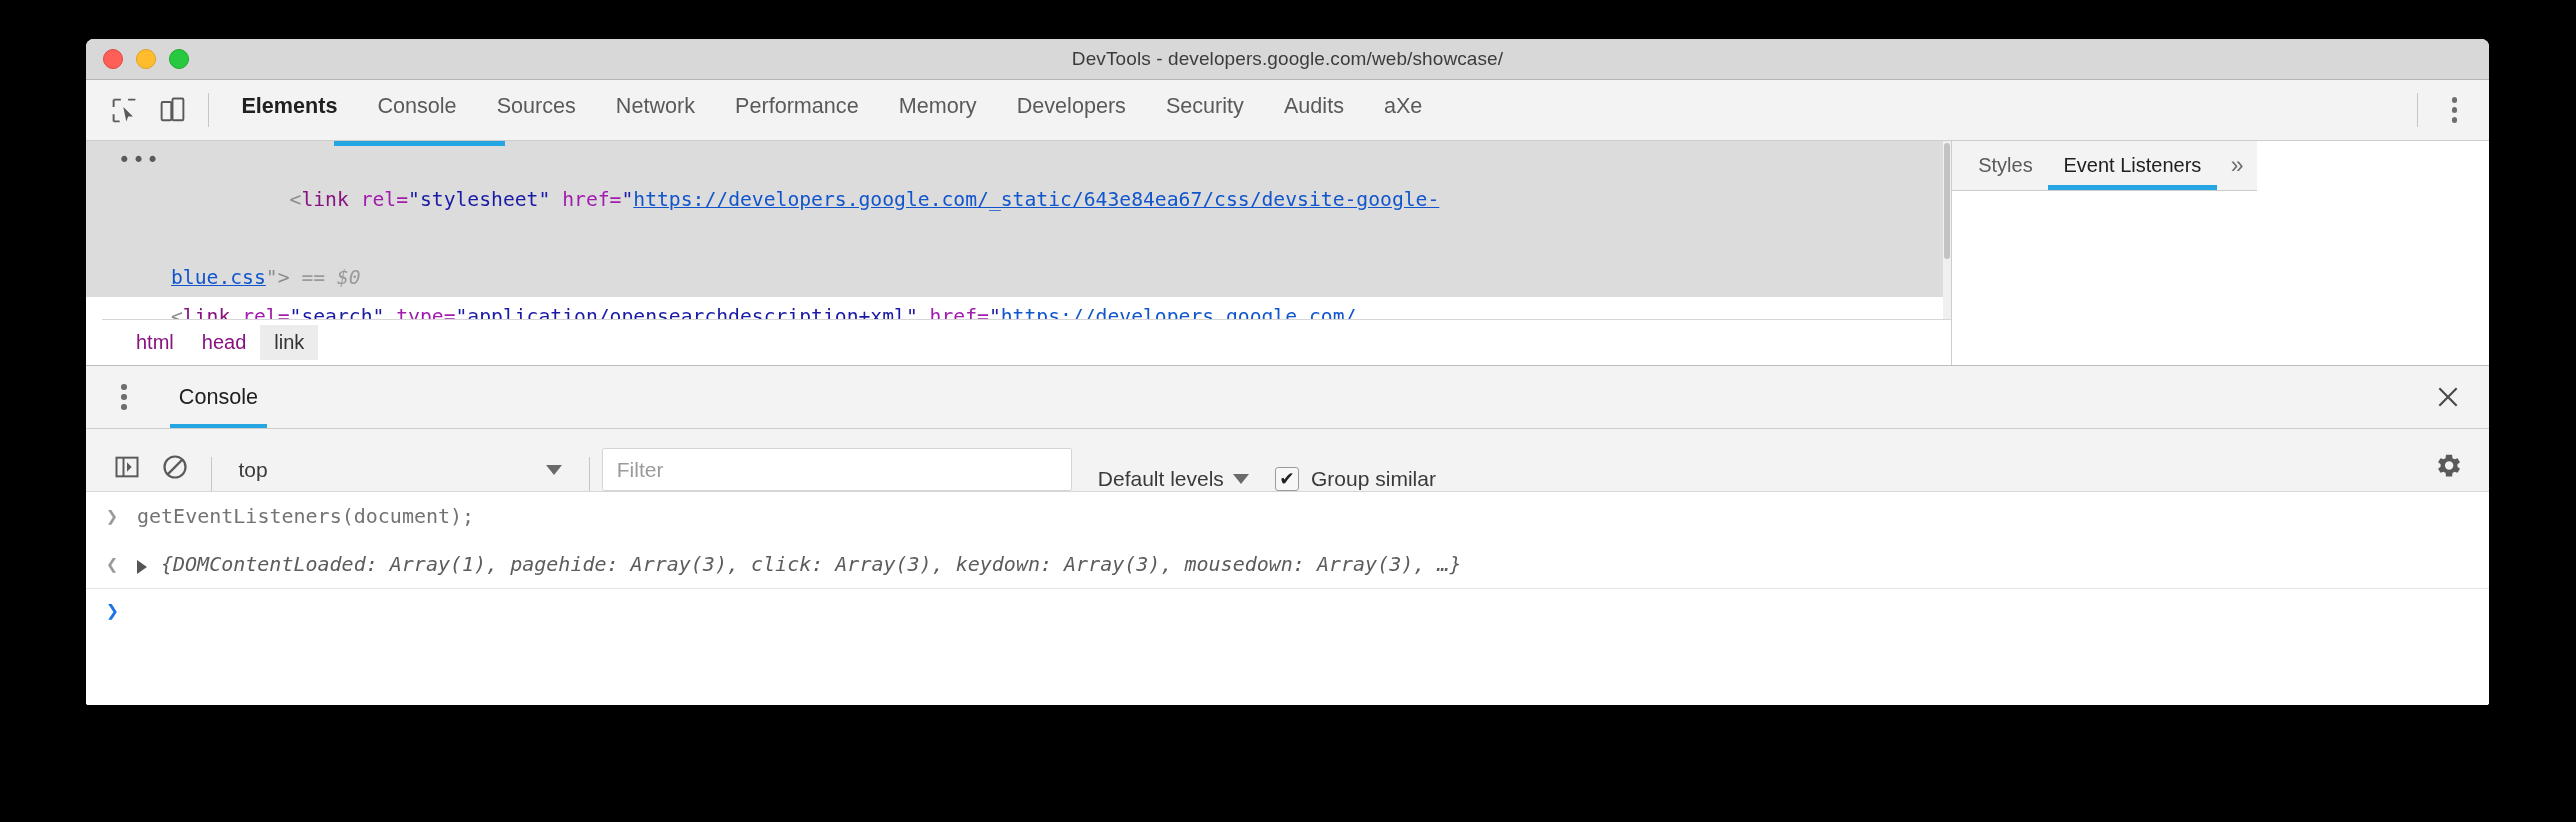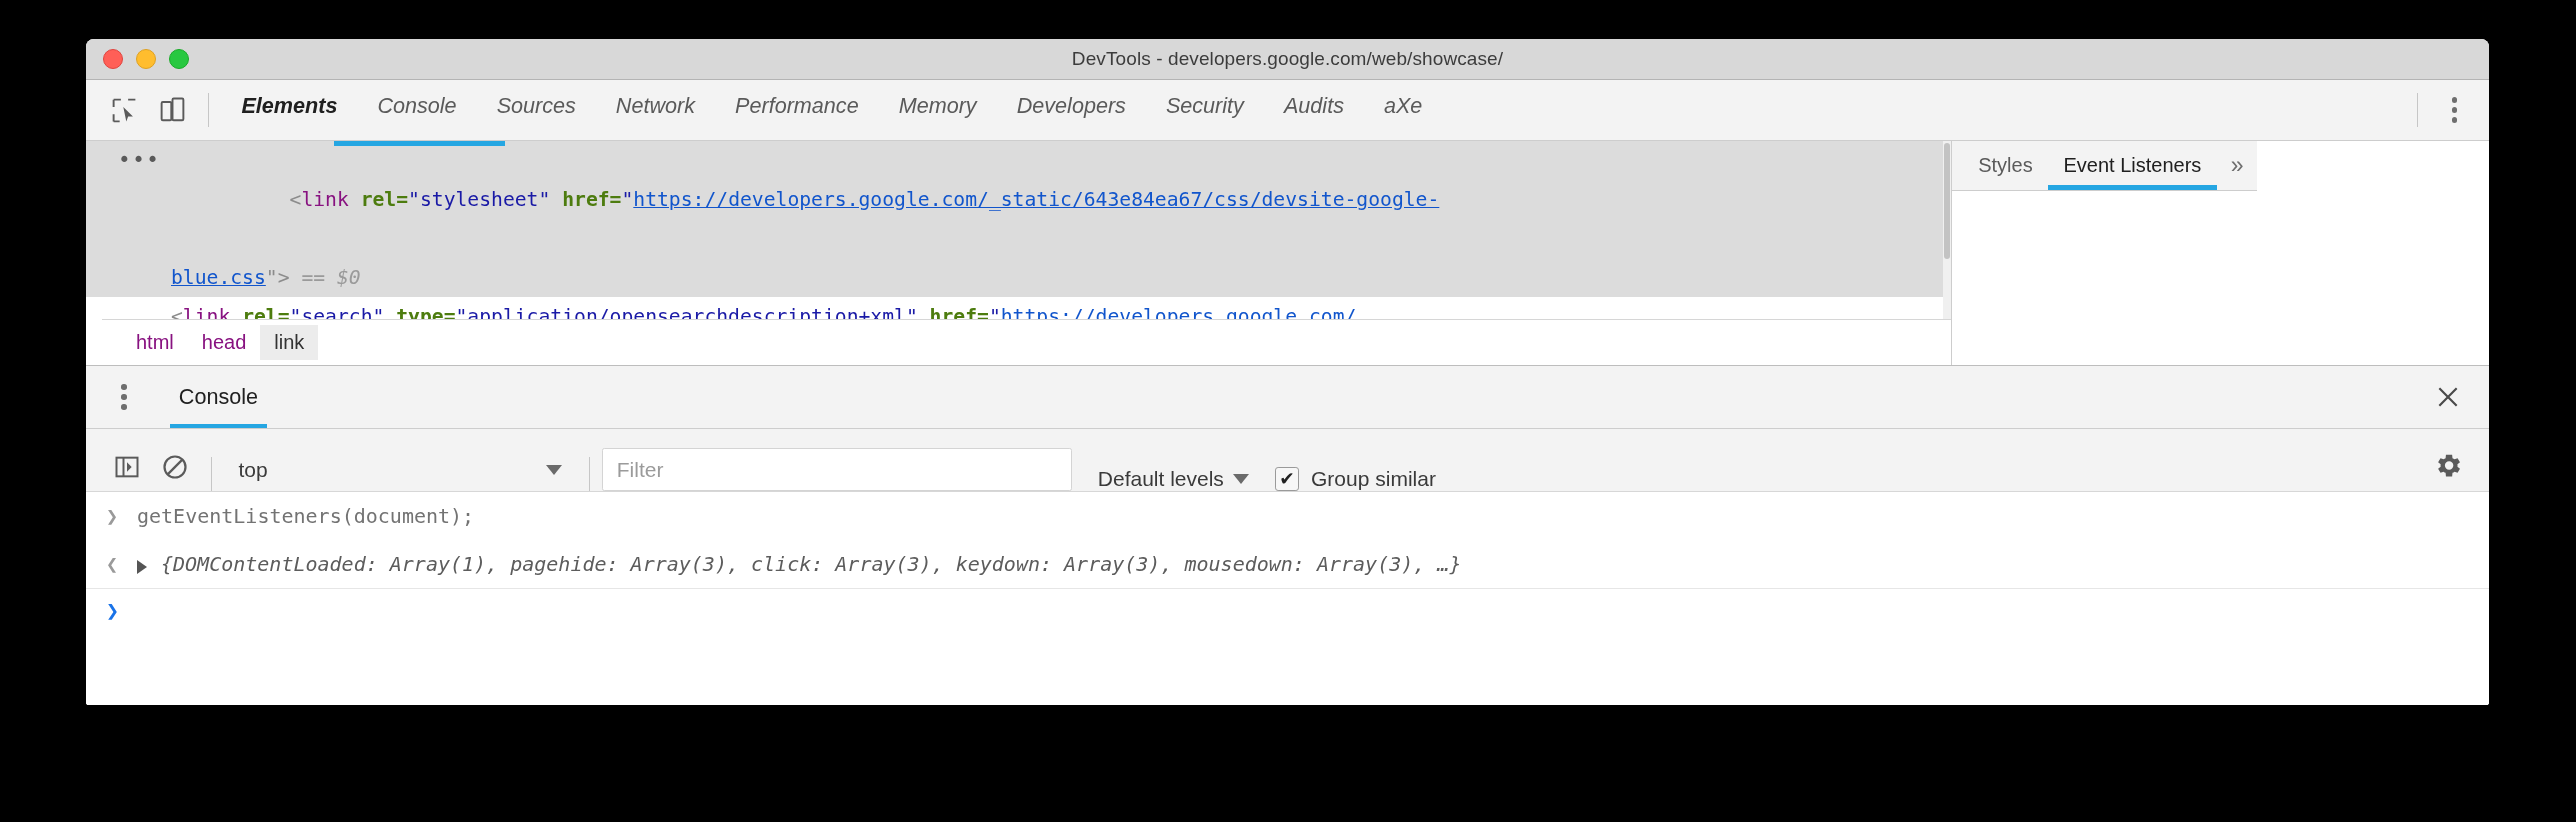--- a/index.html
+++ b/index.html
@@ -87,21 +87,20 @@
     margin: 0 12.3px;
   }
   .tab {
     font-size: 21.6px;
     color: #5a5a5a;
     padding: 0 20px;
     line-height: 60px;
     height: 68px;
     cursor: pointer;
     white-space: nowrap;
-    font-style: italic;
   }
   .tab.active {
     color: #202020;
     font-weight: 600;
   }
   #tabstrip .spacer { flex: 1 1 auto; }
   .kebab {
     width: 48px;
     height: 48px;
     display: flex;
@@ -158,21 +157,21 @@
     position: absolute;
     left: 32px;
     top: 10.8px;
     color: #5a5a5a;
     font-size: 21px;
     letter-spacing: 1.5px;
     line-height: 17px;
   }
   .t-punct  { color: #8c8c8c; }
   .t-tag    { color: #881280; }
-  .t-attr   { color: #4d7c0f; font-weight: bold; }
+  .t-attr   { color: #a21caf; }
   .t-val    { color: #1a1aa6; }
   .t-link   { color: #1155cc; text-decoration: underline; }
   .t-gray   { color: #9a9a9a; font-style: italic; }
   .dom-scrollbar {
     position: absolute;
     right: 0;
     top: 0;
     width: 7.7px;
     height: 100%;
     background: #f0f0f0;

